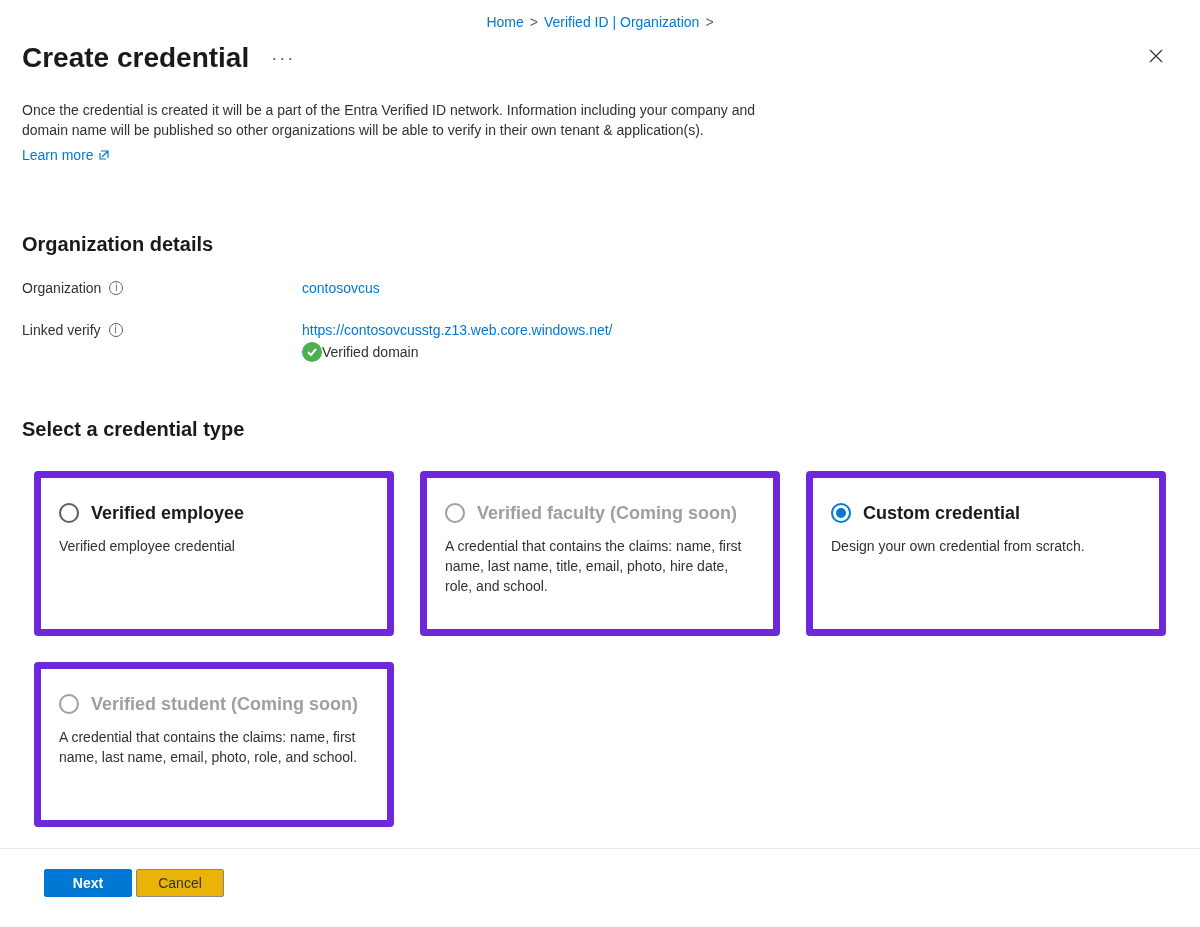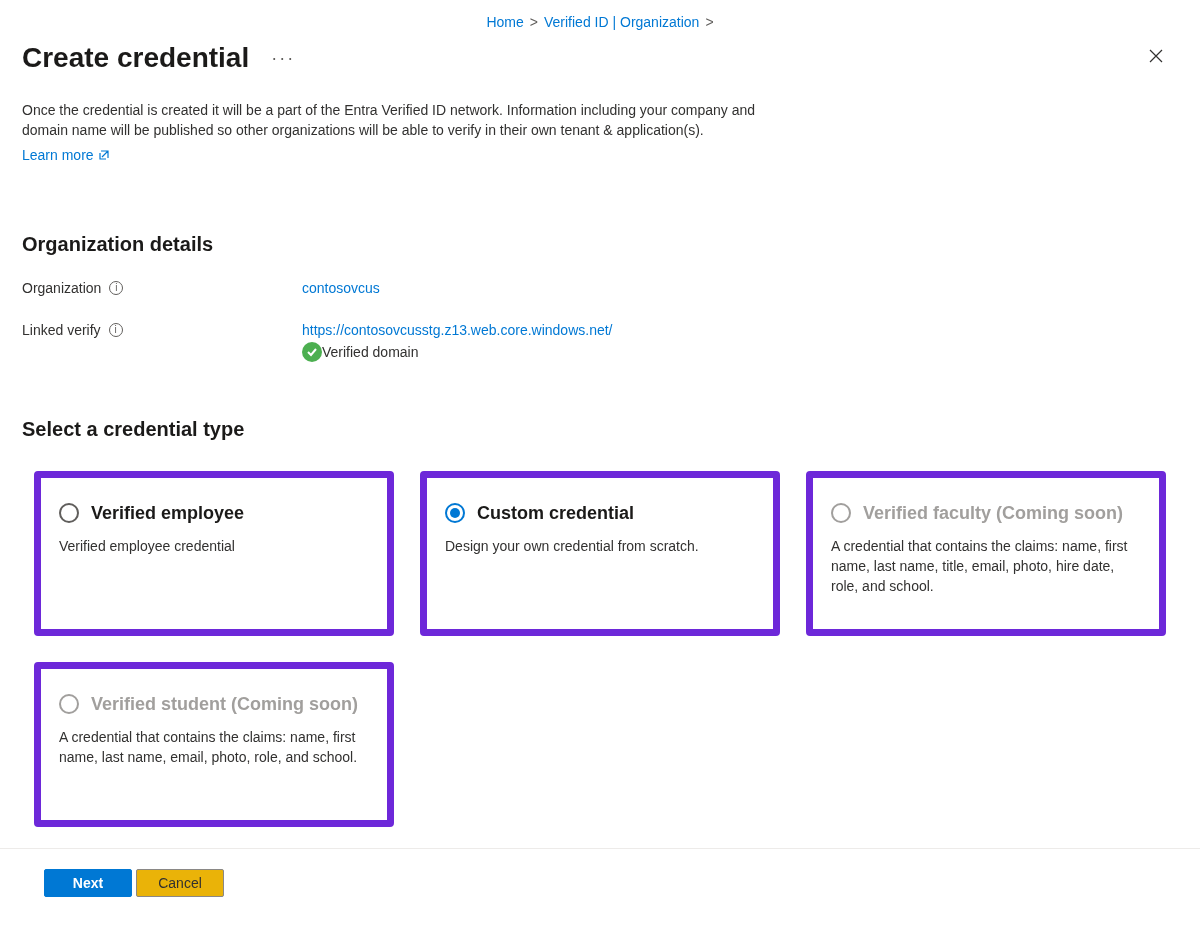--- a/index.html
+++ b/index.html
@@ -153,35 +153,35 @@
   <h2 class="section2">Select a credential type</h2>
 
   <div class="card-grid" id="card-grid">
       <div class="card">
         <div class="card-header">
           <span class="radio-outer"></span>
           <span class="card-title">Verified employee</span>
         </div>
         <div class="card-desc">Verified employee credential</div>
       </div>
+      <div class="card disabled">
+        <div class="card-header">
+          <span class="radio-outer"></span>
+          <span class="card-title">Verified faculty (Coming soon)</span>
+        </div>
+        <div class="card-desc">A credential that contains the claims: name, first name, last name, title, email, photo, hire date, role, and school.</div>
+      </div>
       <div class="card">
         <div class="card-header">
           <span class="radio-outer selected">
             <span class="radio-inner"></span>
           </span>
           <span class="card-title">Custom credential</span>
         </div>
         <div class="card-desc">Design your own credential from scratch.</div>
-      </div>
-      <div class="card disabled">
-        <div class="card-header">
-          <span class="radio-outer"></span>
-          <span class="card-title">Verified faculty (Coming soon)</span>
-        </div>
-        <div class="card-desc">A credential that contains the claims: name, first name, last name, title, email, photo, hire date, role, and school.</div>
       </div>
       <div class="card disabled">
         <div class="card-header">
           <span class="radio-outer"></span>
           <span class="card-title">Verified student (Coming soon)</span>
         </div>
         <div class="card-desc">A credential that contains the claims: name, first name, last name, email, photo, role, and school.</div>
       </div>
     </div>
 

